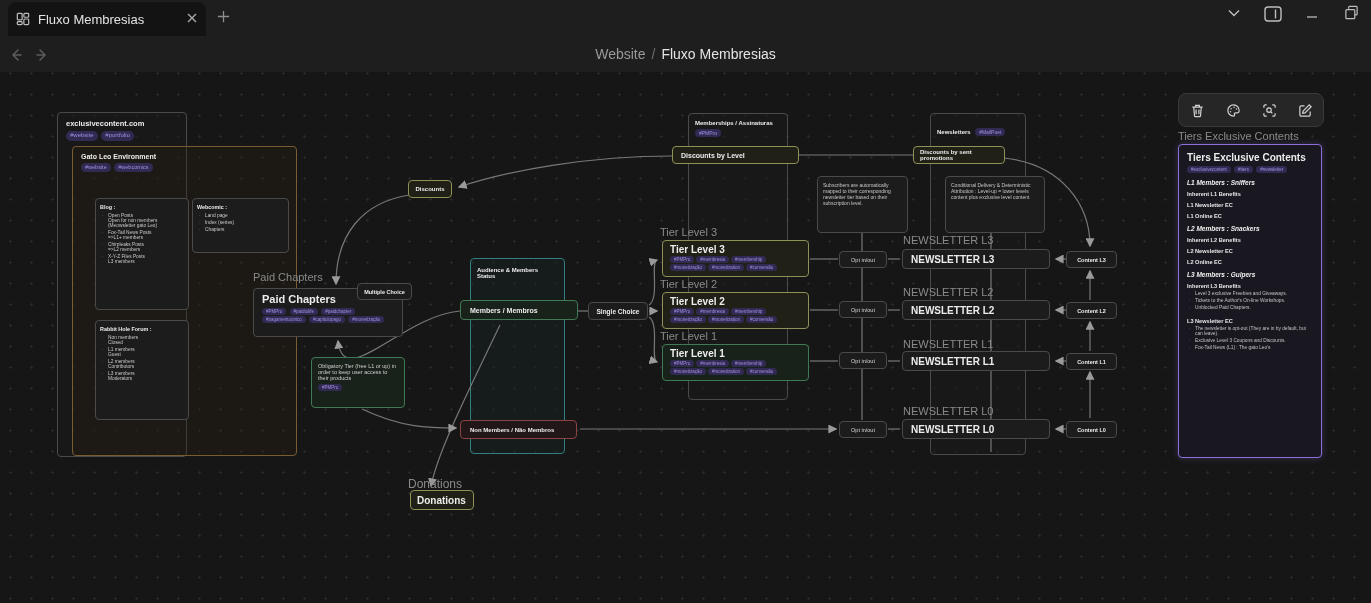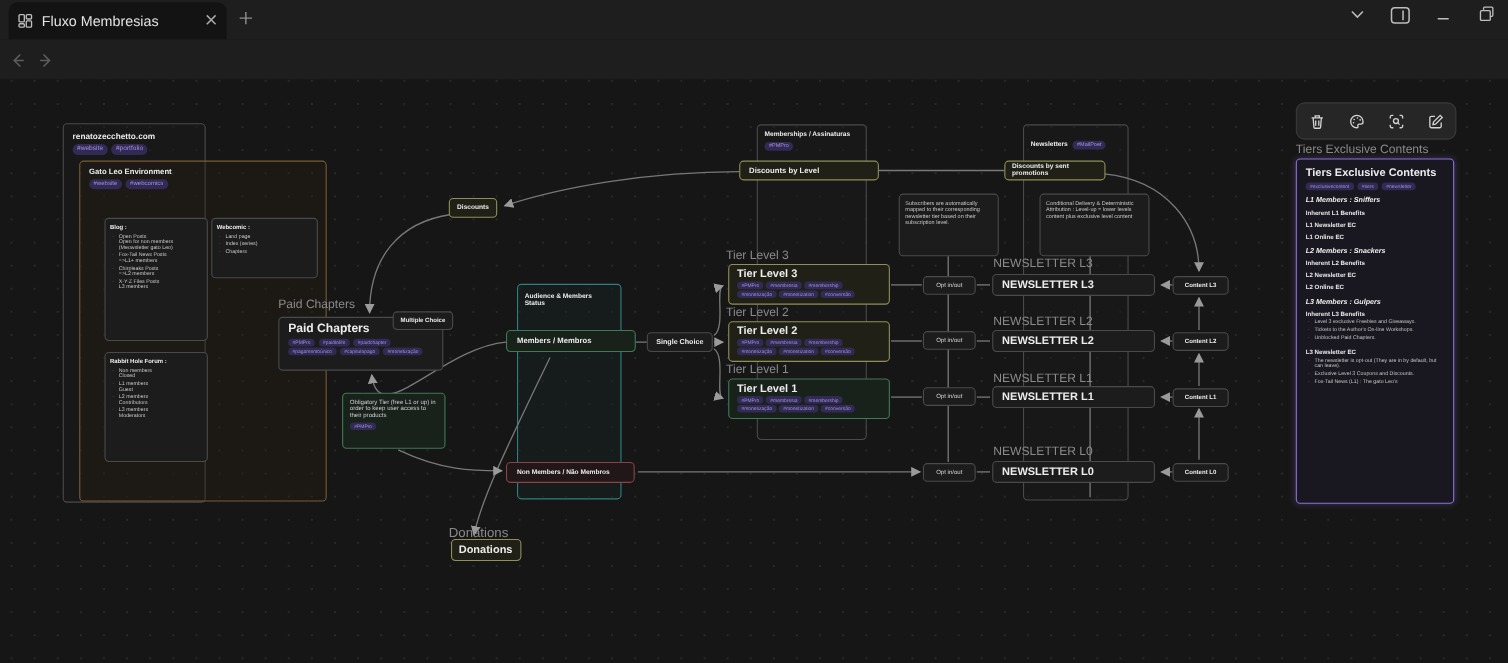--- a/index.html
+++ b/index.html
@@ -52,21 +52,21 @@
   ul.pmini li::before{content:"\00B7";position:absolute;left:-6px;color:#8f8f8f;}
 </style>
 </head>
 <body>
 
 <div class="app">
 
   <div class="canvas">
 
     <div class="n ctr" style="left:57px;top:112px;width:130px;height:345px;padding:6px 8px;">
-      <div class="ttl" style="font-size:7.5px;">renatozecchetto.com</div>
+      <div class="ttl" style="font-size:7.5px;">exclusivecontent.com</div>
       <div style="font-size:6px;margin-top:2px;">
         <span class="tag">#website</span>
         <span class="tag">#portfolio</span>
       </div>
     </div>
 
     <div class="n ctr amber" style="left:72px;top:146px;width:225px;height:310px;padding:6px 8px;">
       <div class="ttl" style="font-size:7px;">Gato Leo Environment</div>
       <div style="font-size:5.5px;margin-top:2px;">
         <span class="tag">#website</span>
@@ -385,14 +385,17 @@
   <span class="navarrow" style="left:8px;">
     <svg width="16" height="16" viewBox="0 0 16 16" fill="none" stroke="currentColor" stroke-width="1.5">
         <path d="M10,3 L5,8 L10,13 M5,8 H13" stroke-linecap="round"></path>
       </svg>
   </span>
   <span class="navarrow" style="left:34px;">
     <svg width="16" height="16" viewBox="0 0 16 16" fill="none" stroke="currentColor" stroke-width="1.5">
         <path d="M6,3 L11,8 L6,13 M11,8 H3" stroke-linecap="round"></path>
       </svg>
   </span>
+  <div class="crumbs">
+    <span class="root">Website</span><span class="sep">/</span><span class="cur">Fluxo Membresias</span>
+  </div>
 
 </div>
 
 </body></html>

